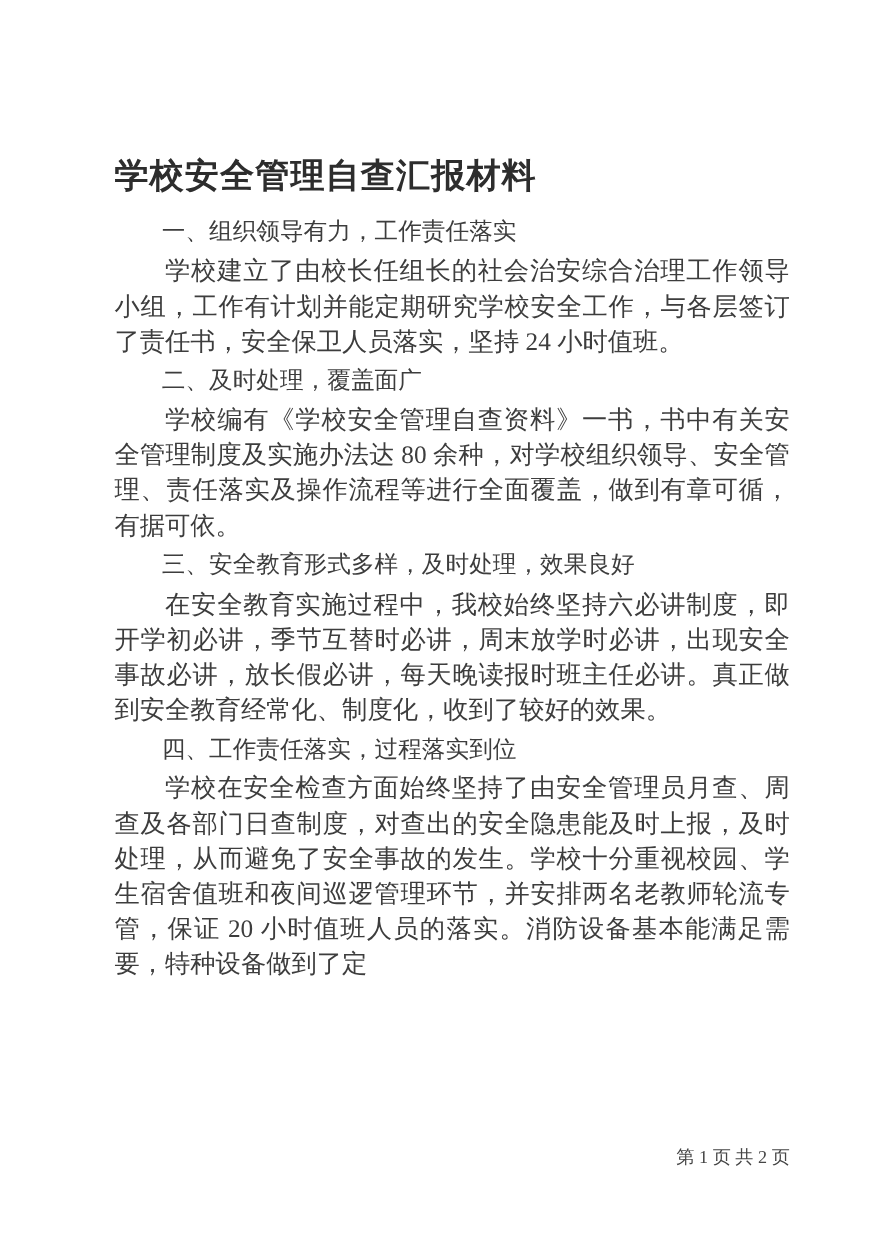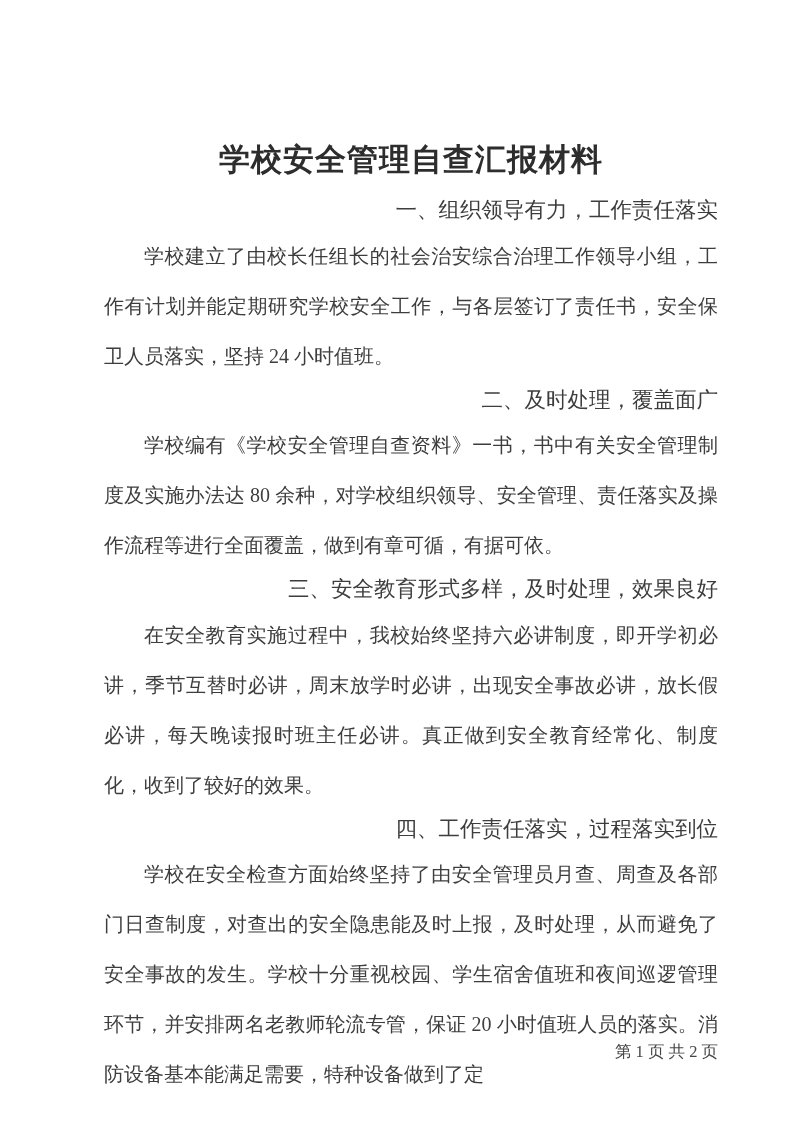--- a/index.html
+++ b/index.html
@@ -14,50 +14,48 @@
     background: #ffffff;
     font-family: "Liberation Serif", "DejaVu Serif", serif;
     color: #3a3a3a;
     overflow: hidden;
   }
   .doc-title {
     margin: 0;
     padding-top: 138px;
     margin-left: 104px;
     width: 614px;
-    text-align: center;
     font-size: 31px;
     line-height: 44px;
     font-weight: 700;
     color: #2d2d2d;
     letter-spacing: 1px;
   }
   .doc-body {
     margin-top: 9px;
     margin-left: 104px;
     width: 614px;
   }
   .para {
     margin: 0;
-    font-size: 20px;
-    line-height: 50px;
+    font-size: 23px;
+    line-height: 32px;
     color: #3d3d3d;
     text-align: justify;
     text-justify: inter-ideograph;
     text-indent: 2em;
     word-break: break-all;
   }
   .section-heading {
     margin: 0;
     font-size: 21.5px;
     line-height: 39.6px;
     color: #3d3d3d;
     text-indent: 2em;
     white-space: nowrap;
-    text-align: right;
   }
   .page-footer {
     position: absolute;
     top: 1040px;
     left: 104px;
     width: 614px;
     text-align: right;
     font-size: 16.5px;
     line-height: 24px;
     color: #454545;

